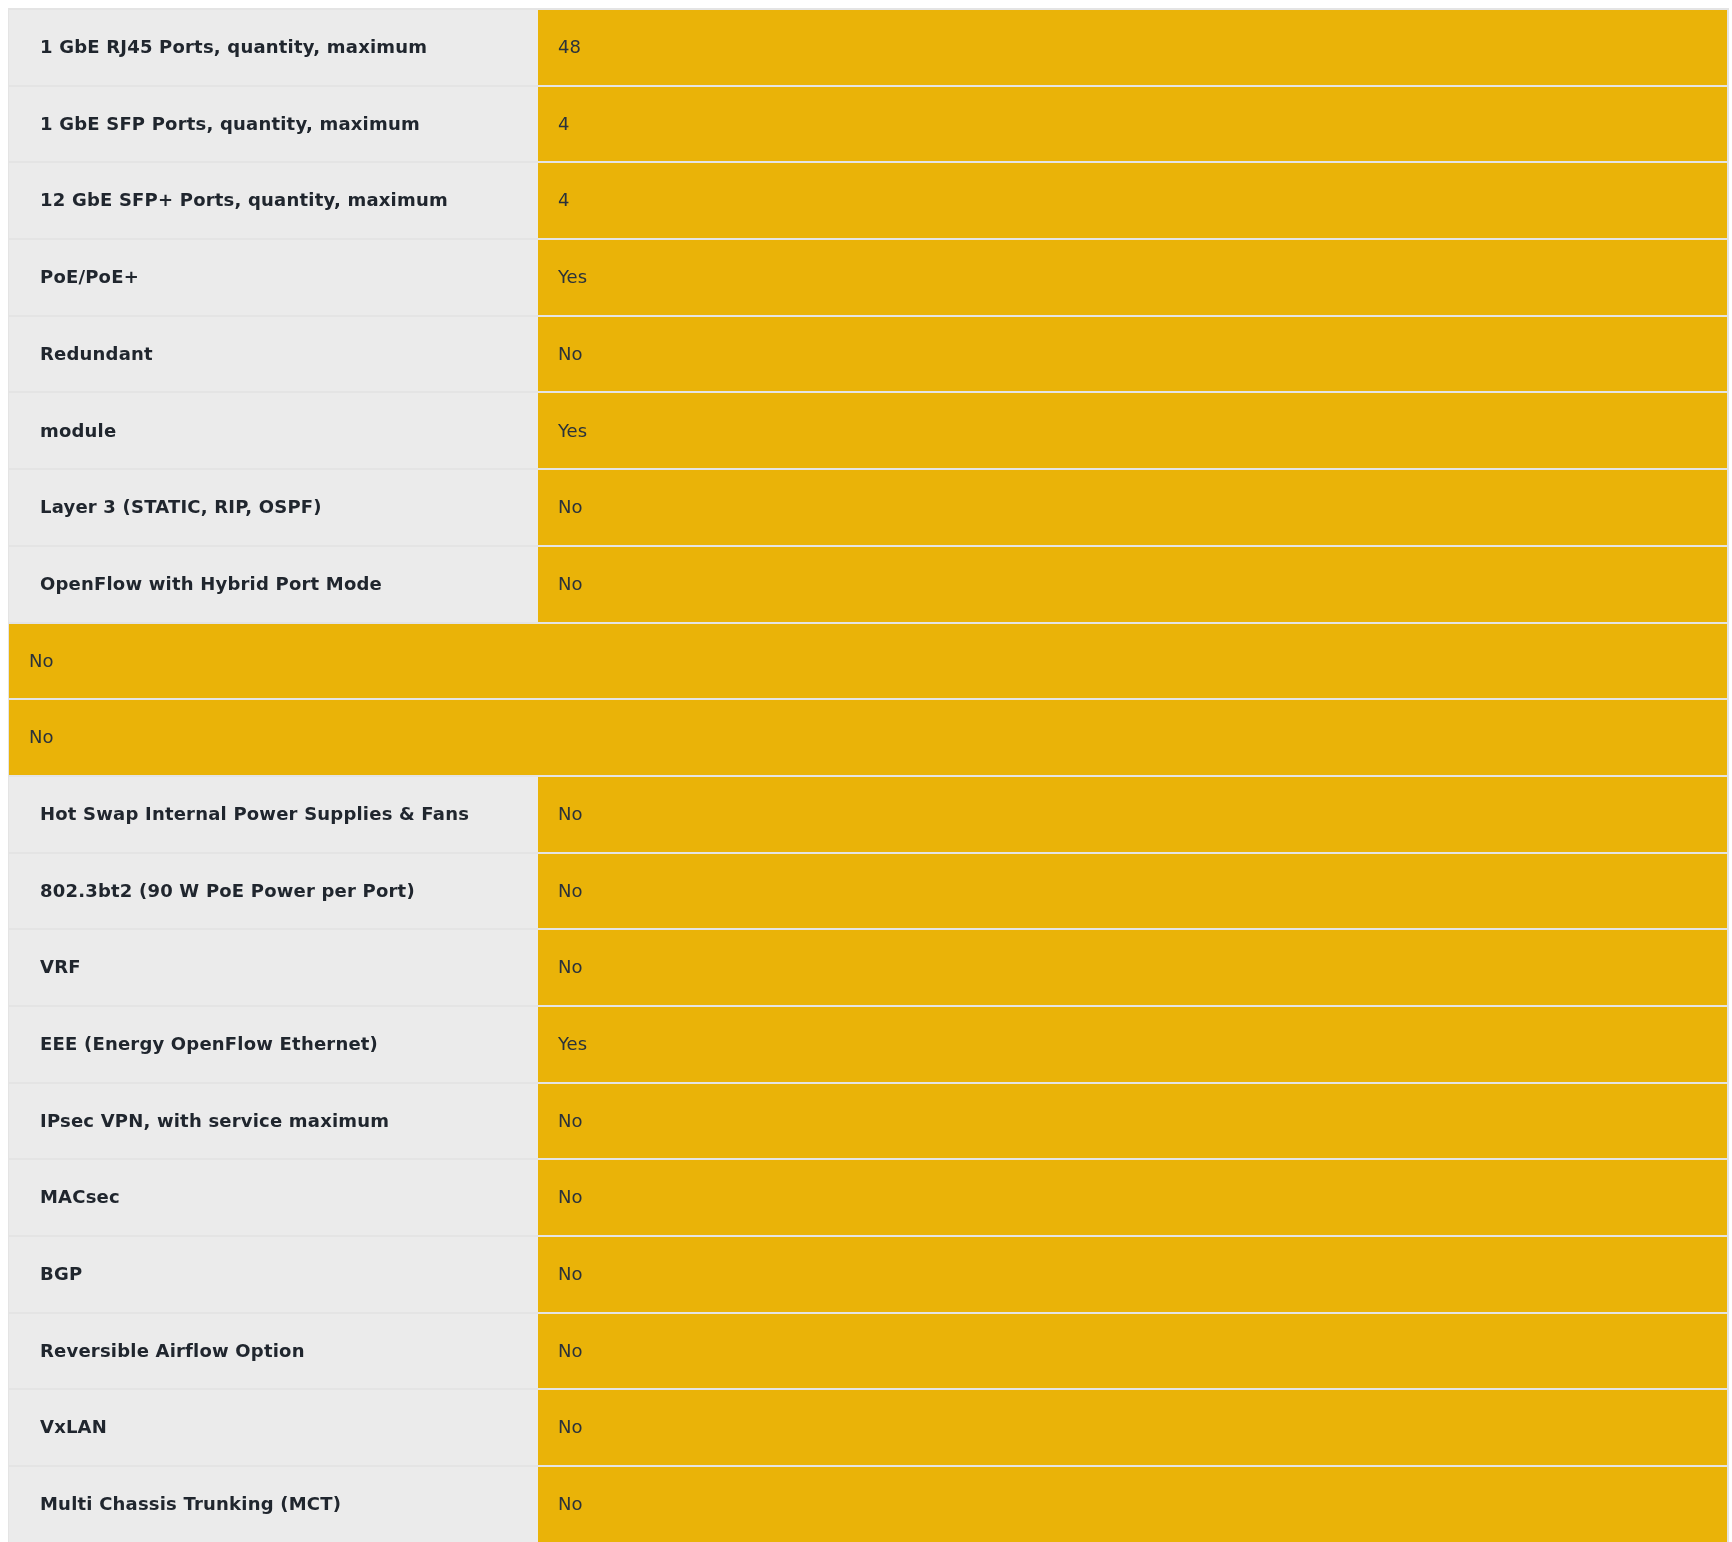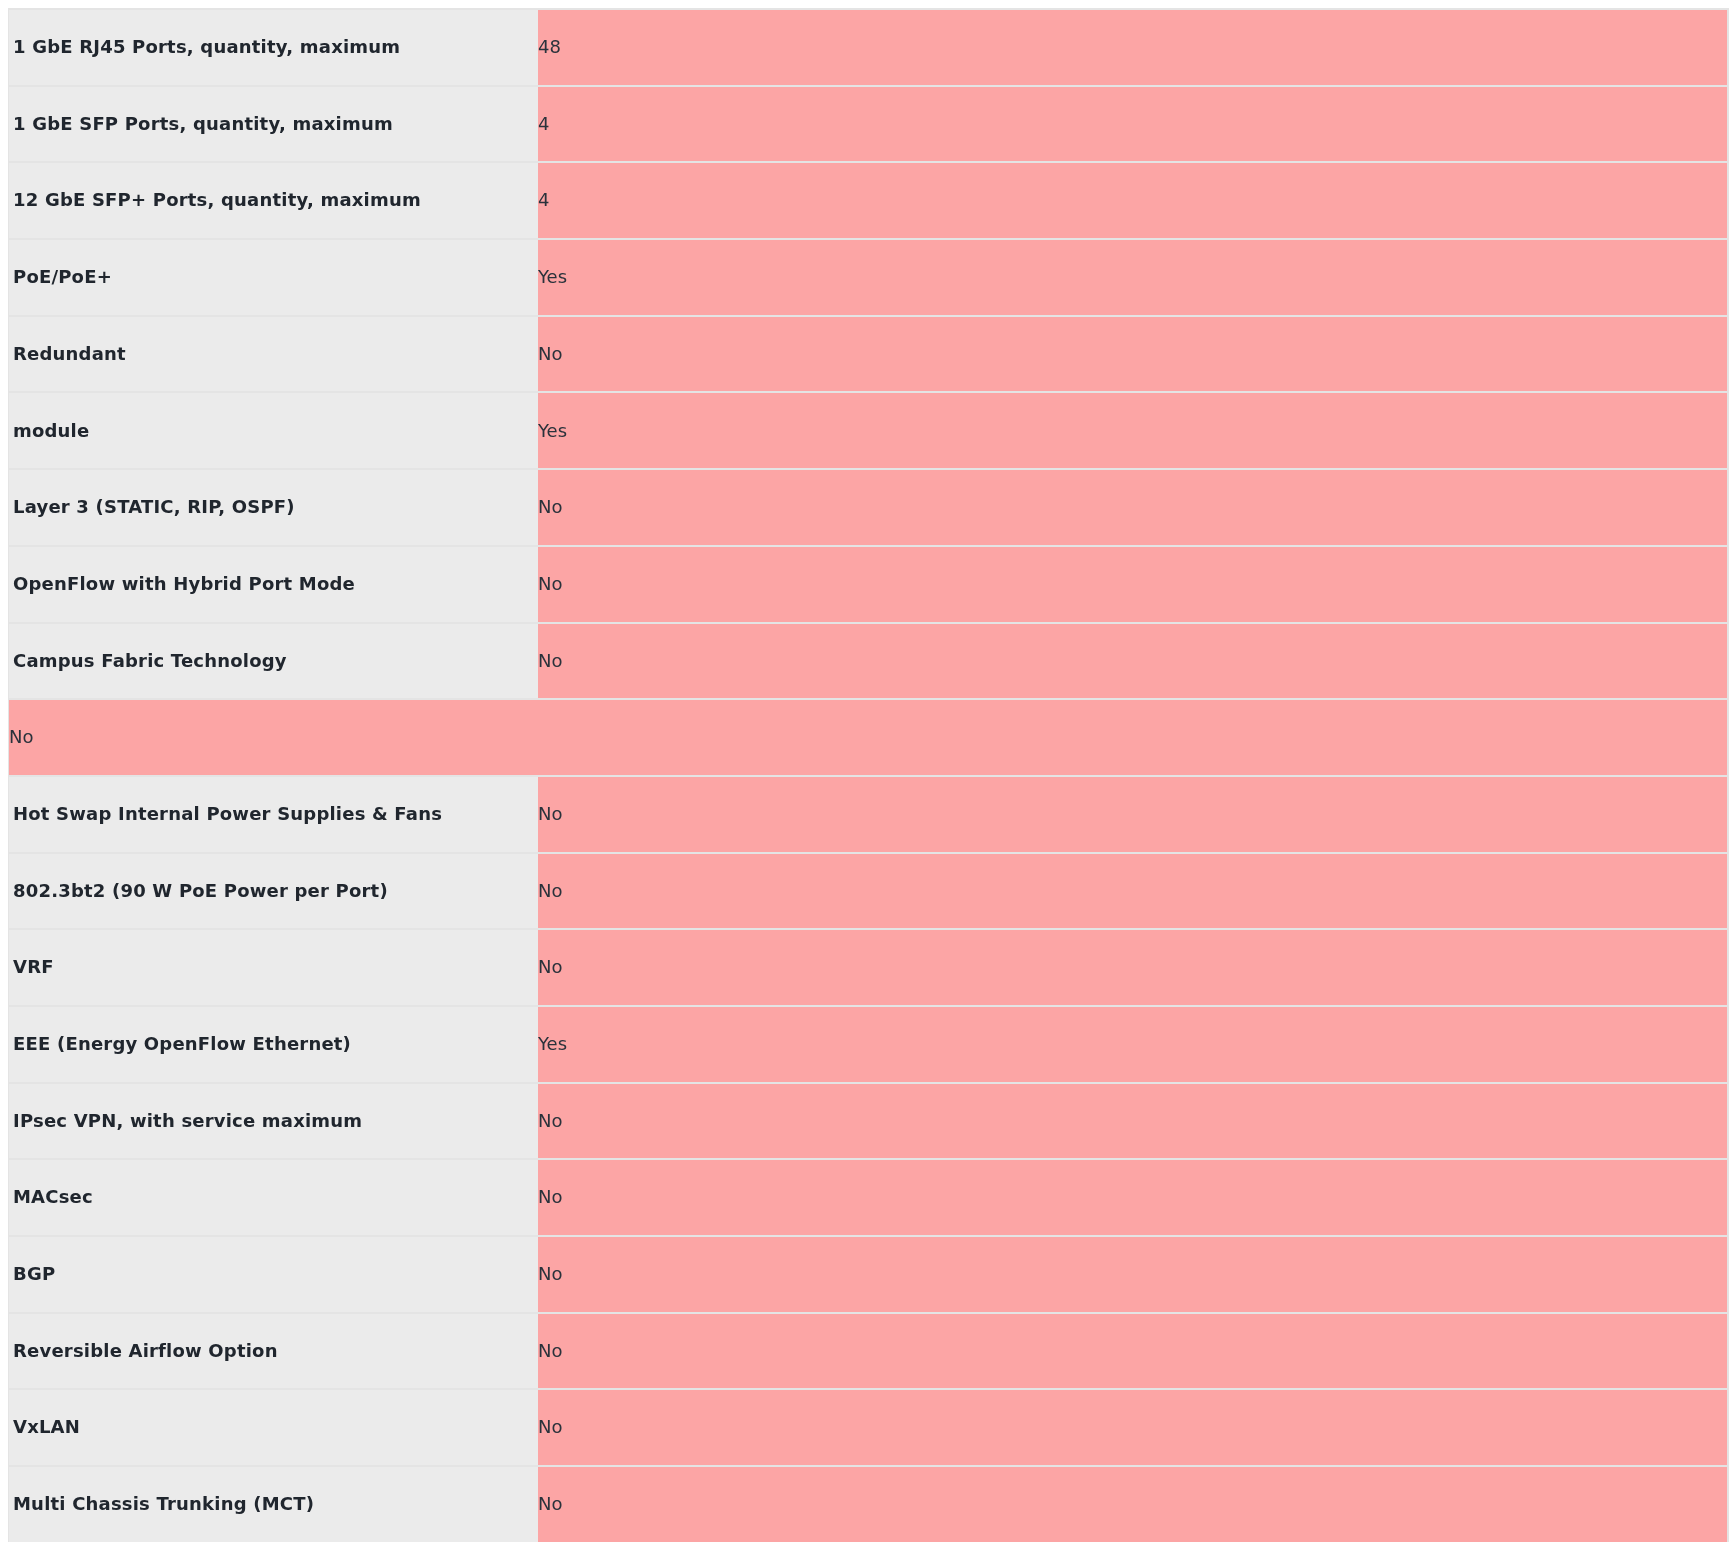--- a/index.html
+++ b/index.html
@@ -33,30 +33,31 @@
   .cell {
     display: flex;
     align-items: center;
     box-sizing: border-box;
     line-height: 1.25;
   }
   .label-cell {
     width: 529px;
     flex: 0 0 529px;
     background: var(--label-bg, #ebebeb);
-    padding-left: 4px;
+    padding-left: 31px;
     padding-right: 24px;
     font-size: 18px;
     font-weight: 700;
     letter-spacing: 0.2px;
     color: var(--label-text, #20262e);
   }
   .value-cell {
     flex: 1 1 auto;
-    background: #fca5a5;
+    background: #eab308;
+    padding-left: 20px;
     padding-right: 24px;
     font-size: 18px;
     font-weight: 400;
     color: var(--value-text, #2a323b);
     text-align: center;
   }
 </style>
 </head>
 <body style="background: rgb(255, 255, 255);">
 
@@ -95,21 +96,20 @@
     <div class="cell label-cell">Layer 3 (STATIC, RIP, OSPF)</div>
     <div class="cell value-cell">No</div>
   </div>
 
   <div class="spec-row">
     <div class="cell label-cell">OpenFlow with Hybrid Port Mode</div>
     <div class="cell value-cell">No</div>
   </div>
 
   <div class="spec-row">
-    <div class="cell label-cell">Campus Fabric Technology</div>
     <div class="cell value-cell">No</div>
   </div>
 
   <div class="spec-row">
     <div class="cell value-cell">No</div>
   </div>
 
   <div class="spec-row">
     <div class="cell label-cell">Hot Swap Internal Power Supplies &amp; Fans</div>
     <div class="cell value-cell">No</div>

